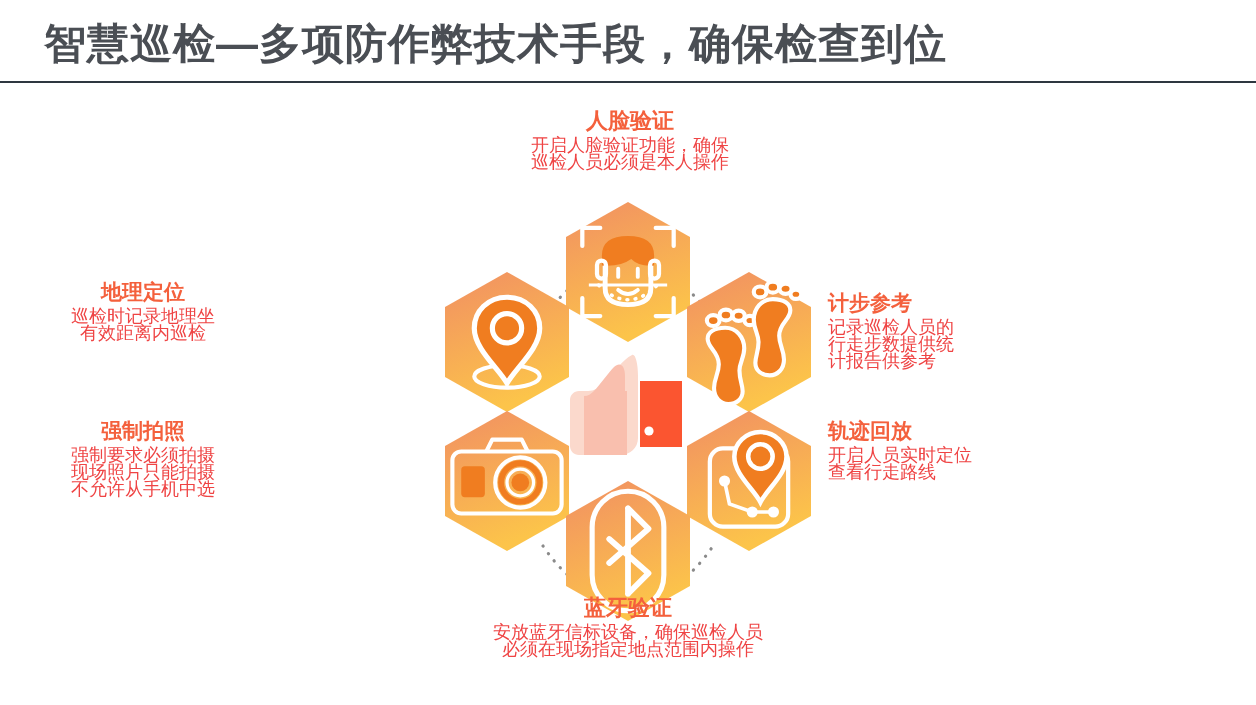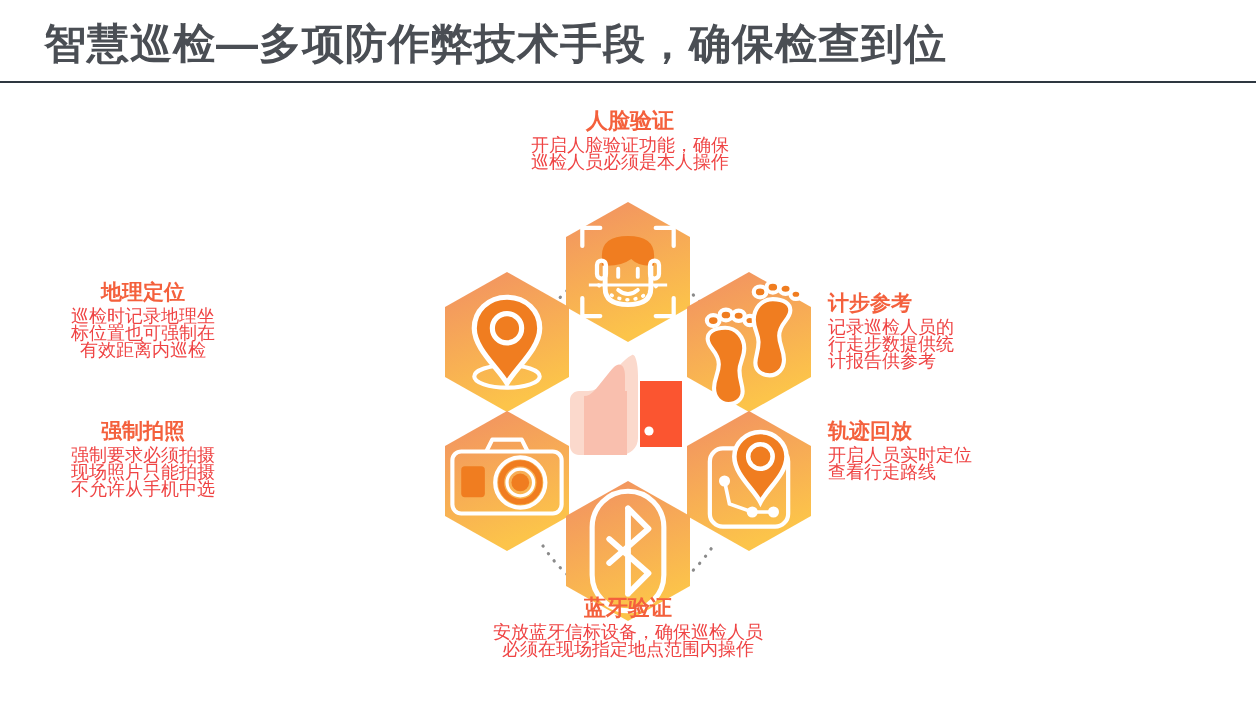--- a/index.html
+++ b/index.html
@@ -246,21 +246,20 @@
     <div class="node-desc">
       <div>开启人脸验证功能，确保</div>
       <div>巡检人员必须是本人操作</div>
     </div>
   </div>
 
   <div class="node-text txt-geo t-right">
     <div class="node-title">地理定位</div>
     <div class="node-desc">
       <div>巡检时记录地理坐</div>
-      <div>标位置也可强制在</div>
       <div>有效距离内巡检</div>
     </div>
   </div>
 
   <div class="node-text txt-step t-left">
     <div class="node-title">计步参考</div>
     <div class="node-desc">
       <div>记录巡检人员的</div>
       <div>行走步数提供统</div>
       <div>计报告供参考</div>

